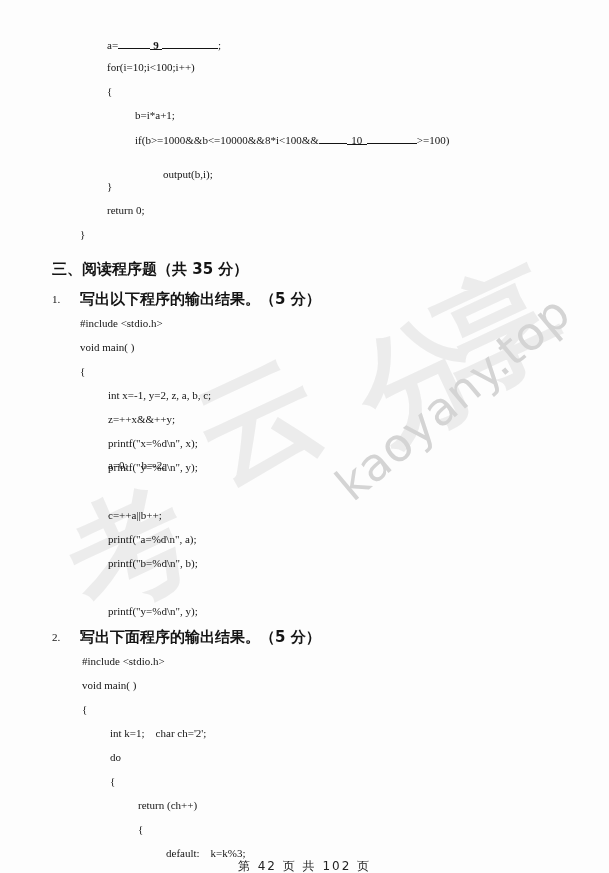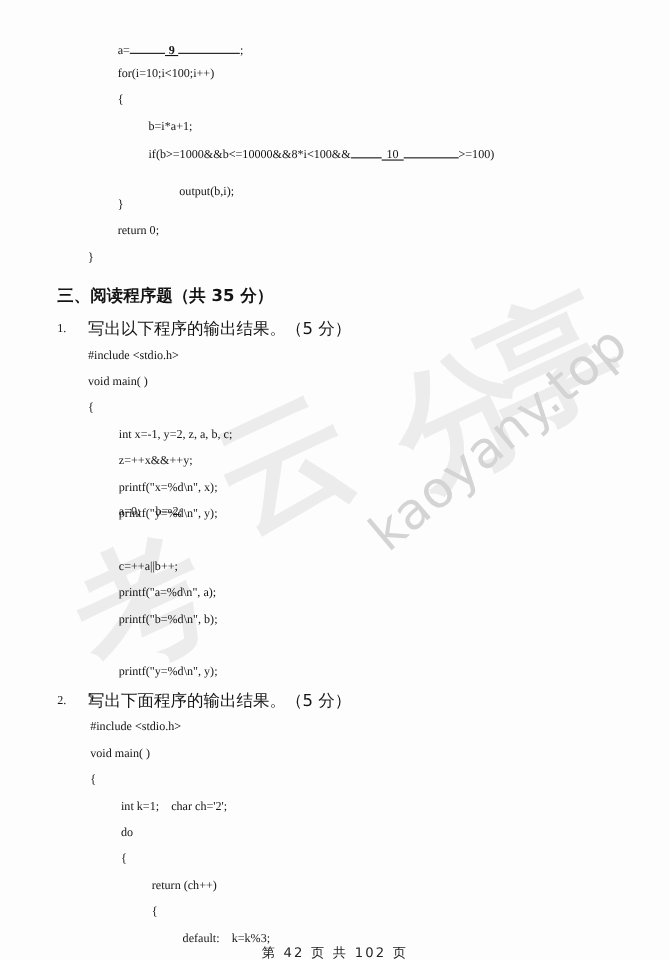--- a/index.html
+++ b/index.html
@@ -9,21 +9,21 @@
       font-family: "Liberation Serif", "DejaVu Serif", serif;
       color: #141414;
     }
     .page { position: absolute; inset: 0; }
     .line {
       position: absolute; white-space: pre;
       font-size: 11px; line-height: 20px;
       font-family: "Liberation Serif", "DejaVu Serif", serif;
     }
     .heading { font-weight: bold; font-size: 16px; }
-    .cjk { font-family: "DejaVu Sans", "Liberation Sans", sans-serif; font-size: 15px; }
+    .cjk { font-family: "DejaVu Sans", "Liberation Sans", sans-serif; font-size: 15px; font-weight: bold; }
     .bold { font-weight: bold; }
     .footer {
       position: absolute; top: 850px; left: 0; width: 609px; text-align: center;
       font-size: 12px; font-family: "DejaVu Sans", "Liberation Sans", sans-serif;
       letter-spacing: 2px; color: #222;
     }
     .wm-text {
       position: absolute; left: 325px; top: 470px;
       font-family: "DejaVu Sans", "Liberation Sans", sans-serif;
       font-size: 46px; color: #d4d4d4; letter-spacing: 1px;

